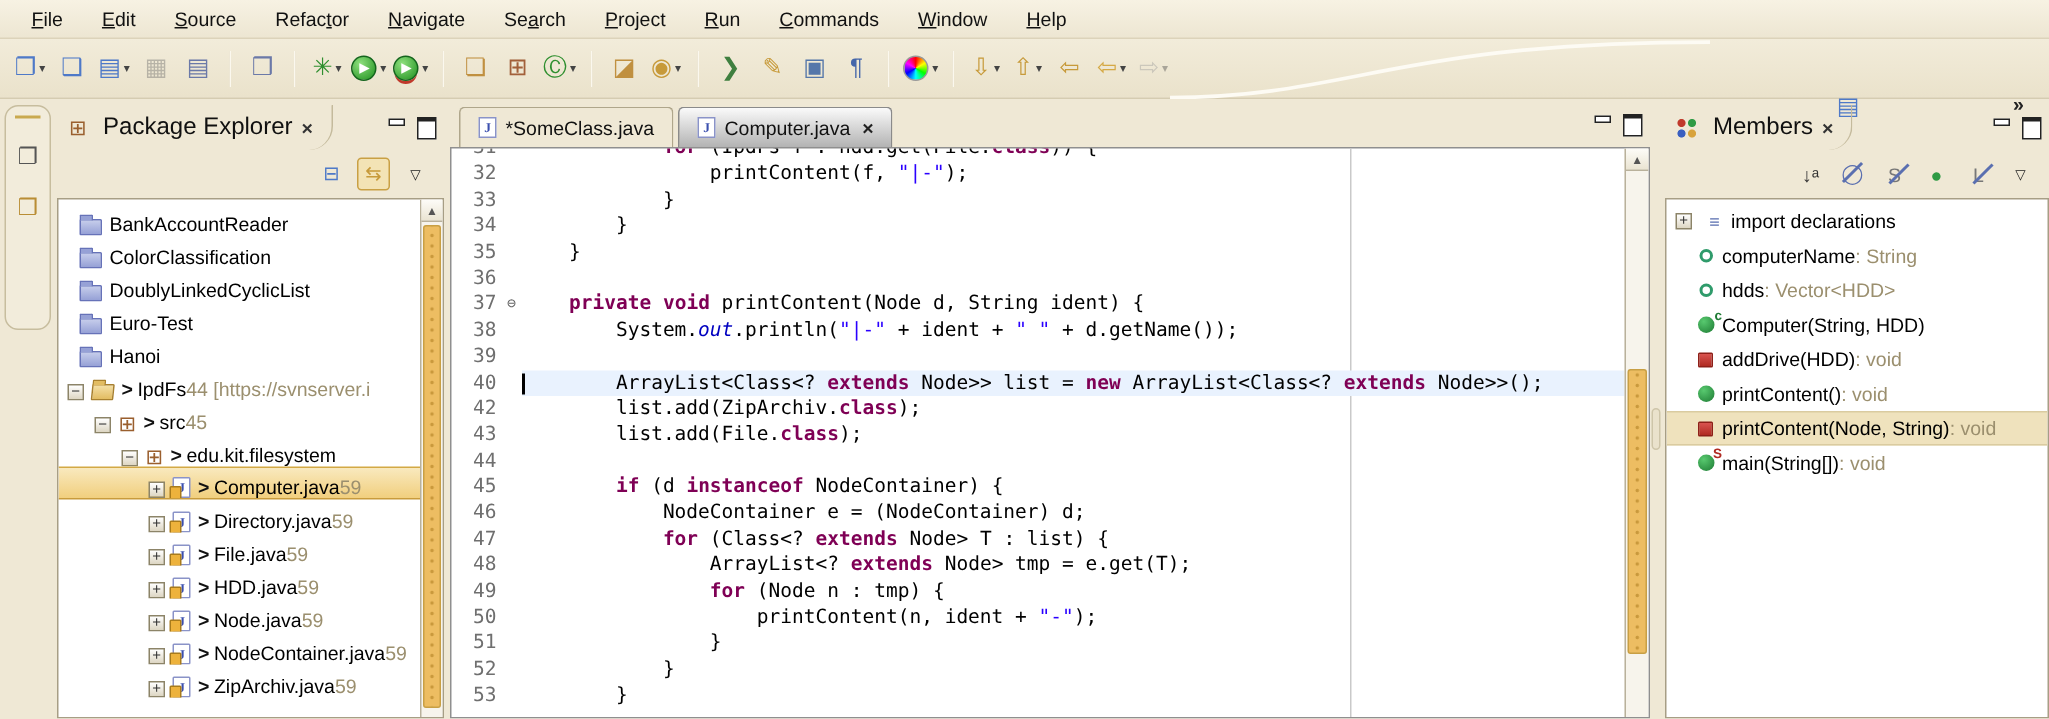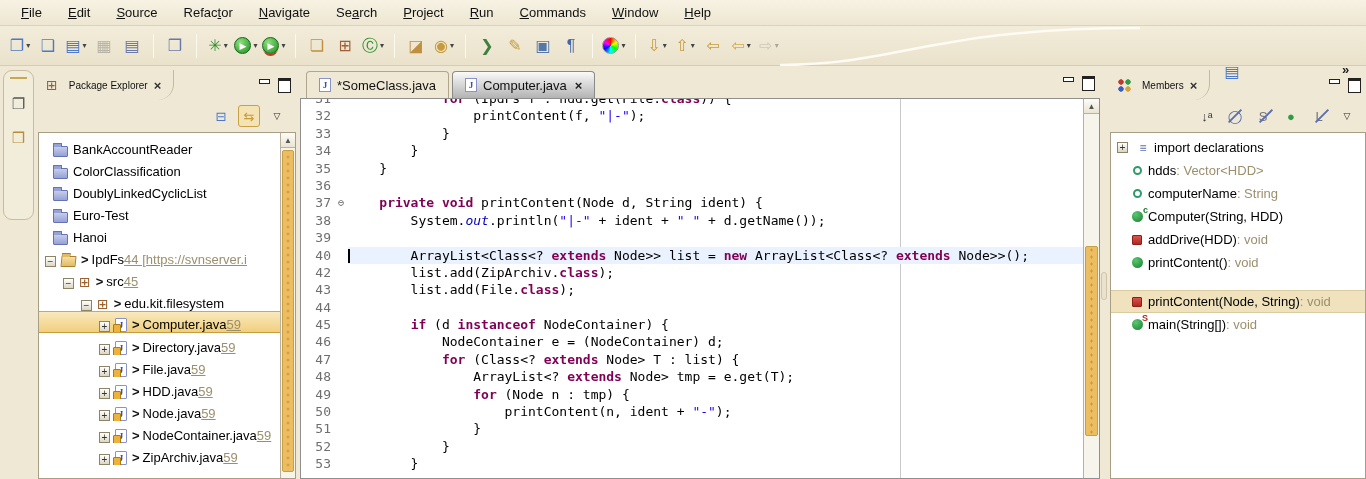--- a/index.html
+++ b/index.html
@@ -32,21 +32,21 @@
 
   
   #fastbar{position:absolute;left:3px;top:70px;width:31px;height:150px;border:1px solid #C7BD9E;border-radius:9px;background:#F2ECDB;}
   #fastbar .handle{height:4px;border-bottom:2px solid #C9A94F;margin:4px 6px 0 6px;}
   #fastbar .fi{display:flex;justify-content:center;margin-top:16px;font-size:15px;}
 
   
   .view{position:absolute;top:70px;}
   .vhead{height:30px;display:flex;align-items:center;position:relative;}
   .vtab{display:flex;align-items:center;gap:6px;padding:0 12px 0 8px;height:30px;border-right:1px solid #C4BA9C;border-bottom-right-radius:16px;}
-  .vtitle{font-size:10px;color:#101010;}
+  .vtitle{font-size:16px;color:#101010;}
   .vclose{font-weight:bold;color:#333;font-size:13px;cursor:default;}
   .winbtns{position:absolute;right:6px;top:8px;display:flex;gap:8px;}
   .wbtn{width:12px;height:11px;position:relative;cursor:default;}
   .wbtn-min::after{content:"";position:absolute;left:1px;top:1px;width:9px;height:3px;border:1px solid #222;background:#fff;}
   .wbtn-max::after{content:"";position:absolute;left:0;top:0;width:11px;height:11px;border:1px solid #222;border-top:3px solid #222;background:#fff;}
   .vtools{height:32px;display:flex;align-items:center;justify-content:flex-end;padding-right:8px;gap:6px;}
   .vti{min-width:22px;height:22px;display:inline-flex;align-items:center;justify-content:center;border-radius:3px;font-size:13px;cursor:default;}
   .vti.pressed{background:#F3E3B5;border:1px solid #C9A044;}
   .vmenu{font-size:9px;color:#222;}
   .vbody{position:absolute;left:0;right:0;top:62px;bottom:0;background:#fff;border:1px solid #A79E85;overflow:hidden;}
@@ -61,21 +61,21 @@
   .ticn{flex:none;margin-right:5px;position:relative;}
   .i-folder{width:15px;height:11px;background:linear-gradient(#C6CDEB,#96A1D6);border:1px solid #6672B8;border-radius:1px;position:relative;}
   .i-folder::before{content:"";position:absolute;left:-1px;top:-4px;width:7px;height:3px;background:#96A1D6;border:1px solid #6672B8;border-bottom:none;border-radius:1px 1px 0 0;}
   .i-folder.open{background:linear-gradient(#F4DFA5,#E2BC62);border-color:#A8802F;transform:skewX(-6deg);}
   .i-folder.open::before{background:#E2BC62;border-color:#A8802F;}
   .i-grid{font-size:14px;line-height:1;color:#9A5F2E;}
   .i-java{width:12px;height:14px;background:#fff;border:1px solid #8A93C8;font:bold 9px/13px "Liberation Serif",serif;color:#3B4FAE;text-align:center;border-radius:1px;}
   .i-java::after{content:"";position:absolute;left:-3px;bottom:-2px;width:6px;height:7px;background:#EDB23C;border:1px solid #A87B1C;border-radius:1px;}
   .tpre{font-weight:bold;margin-right:3px;}
   .tlabel{color:#000;}
-  .tsuffix{color:var(--suffix);text-decoration:underline;}
+  .tsuffix{color:var(--suffix);}
 
   
   .sbar{position:absolute;top:0;right:0;bottom:0;width:15px;background:#F7F4EC;border-left:1px solid #B9B19B;}
   .sarrow{height:15px;border-bottom:1px solid #B9B19B;background:linear-gradient(#FDFCF8,#EAE4D2);text-align:center;font-size:8px;color:#555;line-height:15px;cursor:default;}
   .sthumb{position:absolute;left:1px;right:1px;background:var(--thumb);border:1px solid #C89F44;border-radius:2px;background-image:radial-gradient(circle,rgba(166,117,23,.5) 1px,transparent 1.4px);background-size:7px 7px;background-position:center;cursor:default;}
 
   
   #editor{position:absolute;left:300px;top:70px;width:800px;height:409px;}
   .etabs{height:28px;display:flex;align-items:flex-end;padding-left:6px;position:relative;}
   .etab{display:flex;align-items:center;gap:6px;height:27px;padding:0 12px;border:1px solid #AFA68B;border-bottom:none;border-radius:4px 4px 0 0;margin-right:3px;cursor:default;}
@@ -94,21 +94,21 @@
   .crow.cur .ctext,.crow.cur .cfold{background:var(--curline);}
   .k{color:var(--kw);font-weight:bold;}
   .s{color:var(--str);}
   .d{color:var(--stat);font-style:italic;}
   .caret{display:inline-block;width:2px;height:14px;background:#000;vertical-align:text-bottom;margin-right:-2px;}
 
   
   #members{left:1110px;width:256px;height:409px;}
   .mlist{position:absolute;left:0;top:3px;right:0;bottom:0;}
   .mrow{height:23px;display:flex;align-items:center;white-space:nowrap;overflow:hidden;padding-left:6px;}
-  .mrow.sel{background:#EFE2BD;border-top:1px solid #DACBA0;border-bottom:1px solid #DACBA0;margin-top:16px;}
+  .mrow.sel{background:#EFE2BD;border-top:1px solid #DACBA0;border-bottom:1px solid #DACBA0;}
   .micn{width:22px;flex:none;display:flex;justify-content:center;position:relative;}
   .i-field{width:9px;height:9px;border:2px solid #2F9B6B;border-radius:50%;}
   .i-mpub{width:11px;height:11px;border-radius:50%;background:radial-gradient(circle at 35% 30%,#58c96f,#1D7A33);}
   .i-mpriv{width:10px;height:10px;background:linear-gradient(#D9534F,#B02A22);border:1px solid #8E1F18;border-radius:1px;}
   .i-import{font-size:12px;color:#5A6FB0;font-weight:bold;}
   .mmark{position:absolute;right:0;top:-6px;font:bold 9px "Liberation Sans",sans-serif;}
   .mmark.c{color:#1D7A33;}
   .mmark.S{color:#B02A22;}
   .mlabel{color:#000;}
   .msuffix{color:var(--suffix);}
@@ -591,30 +591,30 @@
           <span class="micn">
             <span class="i-import">≡</span>
           </span>
           <span class="mlabel">import declarations</span>
         </div>
         <div class="mrow">
           <span class="exp none" style="margin-right: 4px;"></span>
           <span class="micn">
             <span class="i-field"></span>
           </span>
+          <span class="mlabel">computerName</span>
+          <span class="msuffix"> : String</span>
+        </div>
+        <div class="mrow">
+          <span class="exp none" style="margin-right: 4px;"></span>
+          <span class="micn">
+            <span class="i-field"></span>
+          </span>
           <span class="mlabel">hdds</span>
           <span class="msuffix"> : Vector&lt;HDD&gt;</span>
-        </div>
-        <div class="mrow">
-          <span class="exp none" style="margin-right: 4px;"></span>
-          <span class="micn">
-            <span class="i-field"></span>
-          </span>
-          <span class="mlabel">computerName</span>
-          <span class="msuffix"> : String</span>
         </div>
         <div class="mrow">
           <span class="exp none" style="margin-right: 4px;"></span>
           <span class="micn">
             <span class="i-mpub"></span>
             <span class="mmark c">c</span>
           </span>
           <span class="mlabel">Computer(String, HDD)</span>
         </div>
         <div class="mrow">

